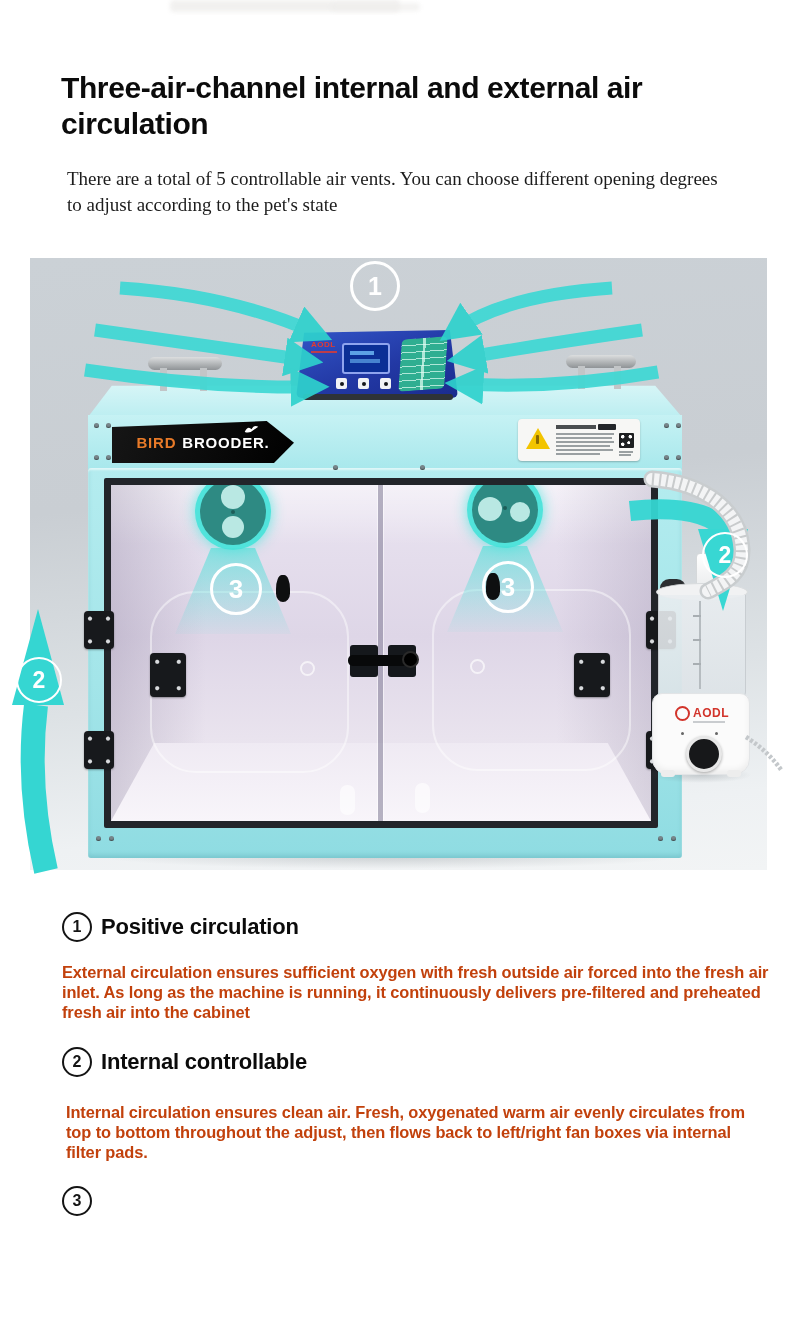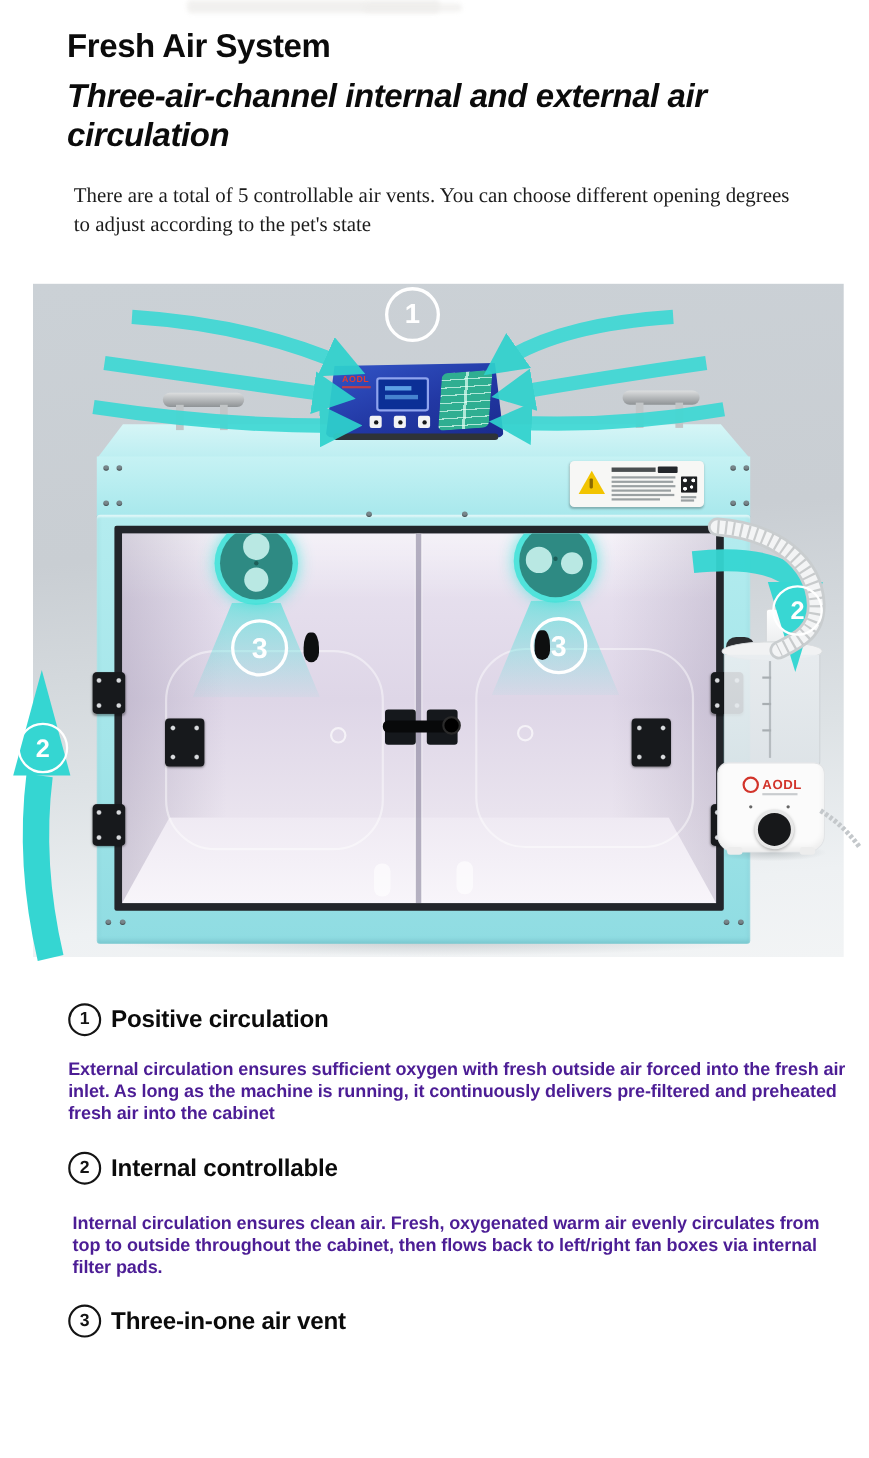--- a/index.html
+++ b/index.html
@@ -21,33 +21,32 @@
       radial-gradient(circle at 20% 80%,#d8dadd 0 1.5px,transparent 2.6px),
       radial-gradient(circle at 80% 80%,#d8dadd 0 1.5px,transparent 2.6px);
     box-shadow:0 1px 2px rgba(0,0,0,.35);}
   .wcirc{position:absolute;z-index:6;border:3px solid #fff;border-radius:50%;color:#fff;
     display:flex;align-items:center;justify-content:center;font-weight:700;background:transparent;}
   
   .sec-head{display:flex;align-items:center;gap:9px;}
   .ncirc{display:inline-flex;align-items:center;justify-content:center;width:26px;height:26px;
     border:2.5px solid #141414;border-radius:50%;font-size:16px;font-weight:700;color:#141414;flex:0 0 auto;}
   .sec-title{font-size:22px;font-weight:800;letter-spacing:-.2px;color:#0b0b0b;}
-  .sec-body{font-size:16.4px;font-weight:700;line-height:20px;letter-spacing:-.1px;color:#4c1d95;}
+  .sec-body{font-size:16.4px;font-weight:700;line-height:20px;letter-spacing:-.1px;color:#c2410c;}
   .bar{position:absolute;background:#9aa0a2;height:1.5px;}
 </style>
 </head>
 <body>
 
 <div class="page">
 
   <div class="ab" style="left:170px;top:0;width:230px;height:12px;background:#edecea;filter:blur(2px);opacity:.75;border-radius:4px;"></div>
   <div class="ab" style="left:330px;top:3px;width:90px;height:8px;background:#efeeec;filter:blur(2px);opacity:.7;border-radius:4px;"></div>
 
-  <div class="ab h-title" style="left:61px;top:26px;">Fresh Air System</div>
-  <div class="ab h-sub" style="left:61px;top:70px;width:690px;font-style:italic;">Three-air-channel internal and external air circulation</div>
+  <div class="ab h-sub" style="left:61px;top:70px;width:690px;">Three-air-channel internal and external air circulation</div>
   <div class="ab h-intro" style="left:67px;top:166px;width:655px;font-family:Liberation Serif, serif;">There are a total of 5 controllable air vents. You can choose different opening degrees to adjust according to the pet's state</div>
 
   <div class="ab" style="left:0;top:253px;width:790px;height:627px;">
 
     <div class="ab photo-bg"></div>
 
     <div class="ab" style="left:100px;top:592px;width:580px;height:24px;background:radial-gradient(ellipse,rgba(80,92,98,.22),transparent 70%);"></div>
 
     <div class="ab" style="left:88px;top:130px;width:594px;height:34px;clip-path:polygon(4% 8%,95.5% 8%,100% 100%,0 100%);
              background:linear-gradient(#d8f6f7,#bceef1);"></div>
@@ -86,20 +85,29 @@
       <div class="screw" style="left:6px;top:8px;"></div>
         <div class="screw" style="left:18px;top:8px;"></div>
       <div class="screw" style="left:6px;top:40px;"></div>
         <div class="screw" style="left:18px;top:40px;"></div>
       <div class="screw" style="left:576px;top:8px;"></div>
         <div class="screw" style="left:588px;top:8px;"></div>
       <div class="screw" style="left:576px;top:40px;"></div>
         <div class="screw" style="left:588px;top:40px;"></div>
     </div>
 
+    <div class="ab" style="left:112px;top:168px;width:182px;height:42px;background:linear-gradient(110deg,#161616,#000);
+             clip-path:polygon(0 14%,85% 0,100% 52%,89% 100%,0 100%);
+             display:flex;align-items:center;justify-content:center;gap:6px;">
+      <span style="color:#e87a28;font-size:15px;font-weight:800;letter-spacing:.8px;">BIRD</span>
+      <span style="color:#fff;font-size:15px;font-weight:800;letter-spacing:.8px;">BROODER.</span>
+      <svg width="17" height="11" viewBox="0 0 20 12" style="position:absolute;right:34px;top:2px;">
+        <path d="M2 10 Q6 2 10 7 Q13 1 18 4 L12 8 Q8 12 2 10 Z" fill="#fff"></path>
+      </svg>
+    </div>
 
     <div class="ab" style="left:518px;top:166px;width:122px;height:42px;background:#f7f7f5;border-radius:4px;box-shadow:0 1px 2px rgba(0,0,0,.25);">
       <div class="ab" style="left:8px;top:9px;width:0;height:0;border-left:12px solid transparent;border-right:12px solid transparent;border-bottom:21px solid #f2c400;"></div>
       <div class="ab" style="left:18px;top:16px;width:3px;height:9px;background:#8a6a00;border-radius:1px;"></div>
       <div class="ab" style="left:38px;top:6px;width:40px;height:4px;background:#4a4e50;"></div>
       <div class="ab" style="left:80px;top:5px;width:18px;height:6px;background:#23262a;border-radius:1px;"></div>
       <div class="bar" style="left:38px;top:14px;width:58px;"></div>
       <div class="bar" style="left:38px;top:18px;width:56px;"></div>
       <div class="bar" style="left:38px;top:22px;width:58px;"></div>
       <div class="bar" style="left:38px;top:26px;width:54px;"></div>
@@ -253,20 +261,19 @@
   <div class="ab sec-head" style="left:62px;top:912px;">
     <span class="ncirc">1</span>
     <span class="sec-title">Positive circulation</span>
   </div>
   <div class="ab sec-body" style="left:62px;top:962px;width:708px;">External circulation ensures sufficient oxygen with fresh outside air forced into the fresh air inlet. As long as the machine is running, it continuously delivers pre-filtered and preheated fresh air into the cabinet</div>
 
   <div class="ab sec-head" style="left:62px;top:1047px;">
     <span class="ncirc">2</span>
     <span class="sec-title">Internal controllable</span>
   </div>
-  <div class="ab sec-body" style="left:66px;top:1102px;width:704px;">Internal circulation ensures clean air. Fresh, oxygenated warm air evenly circulates from top to outside throughout the cabinet, then flows back to left/right fan boxes via internal filter pads.</div>
+  <div class="ab sec-body" style="left:66px;top:1102px;width:704px;">Internal circulation ensures clean air. Fresh, oxygenated warm air evenly circulates from top to bottom throughout the adjust, then flows back to left/right fan boxes via internal filter pads.</div>
 
   <div class="ab sec-head" style="left:62px;top:1186px;">
     <span class="ncirc">3</span>
-    <span class="sec-title">Three-in-one air vent</span>
   </div>
 
 </div>
 
 </body></html>

